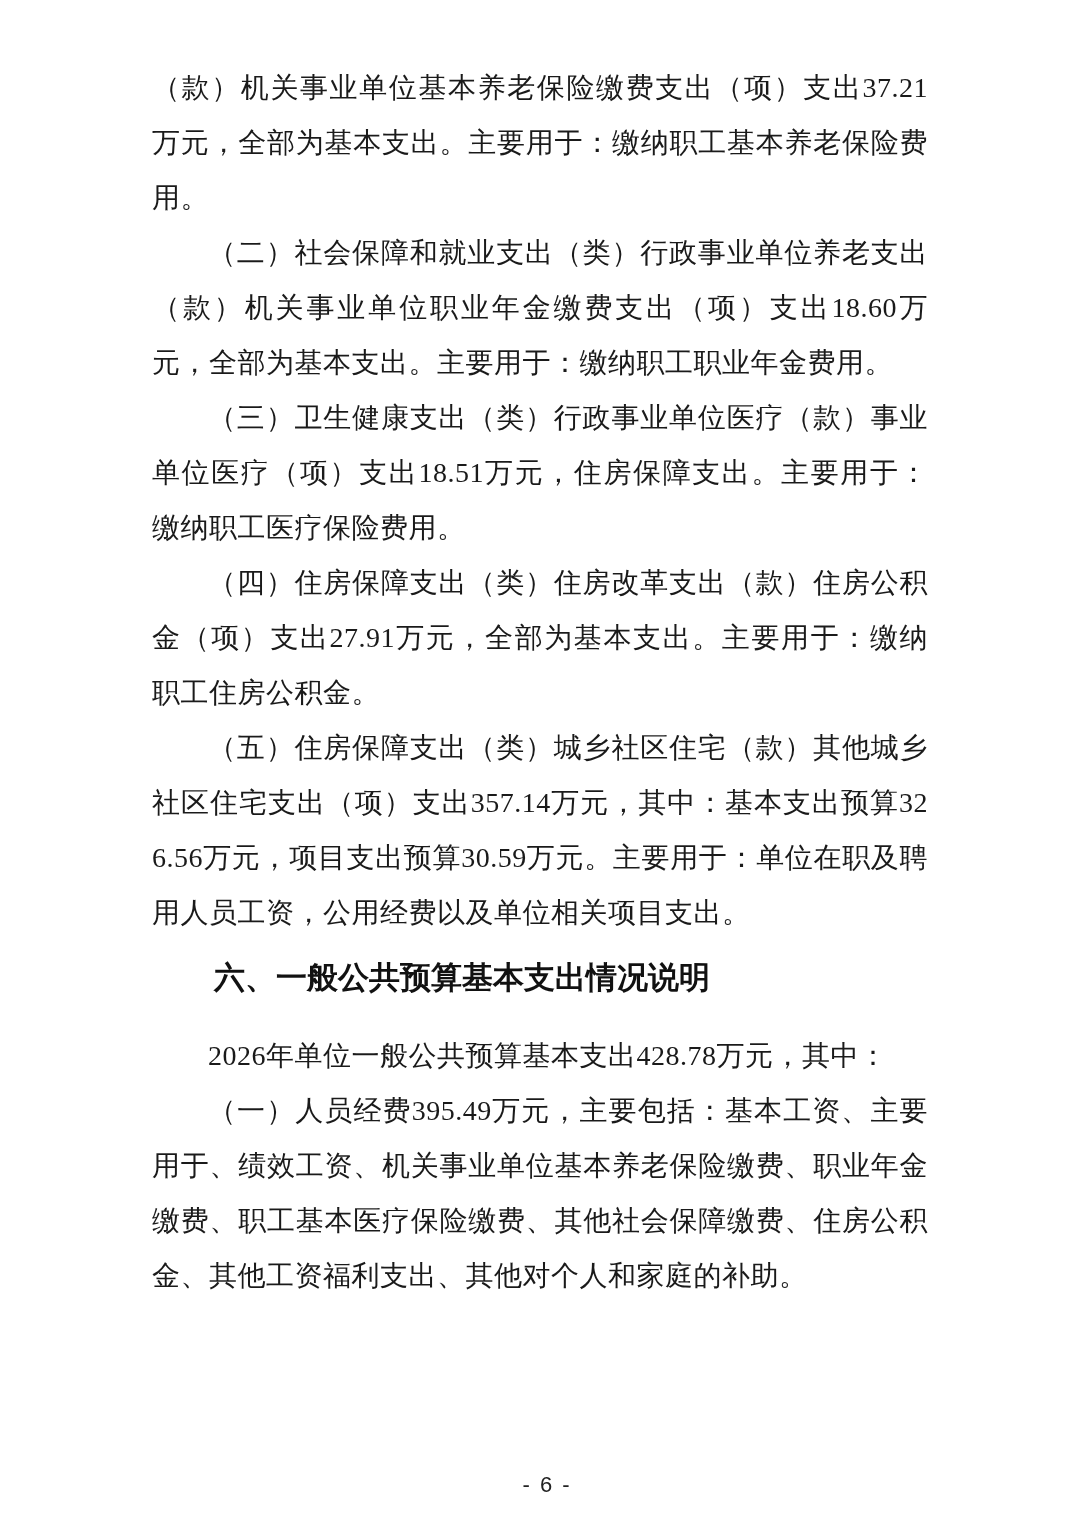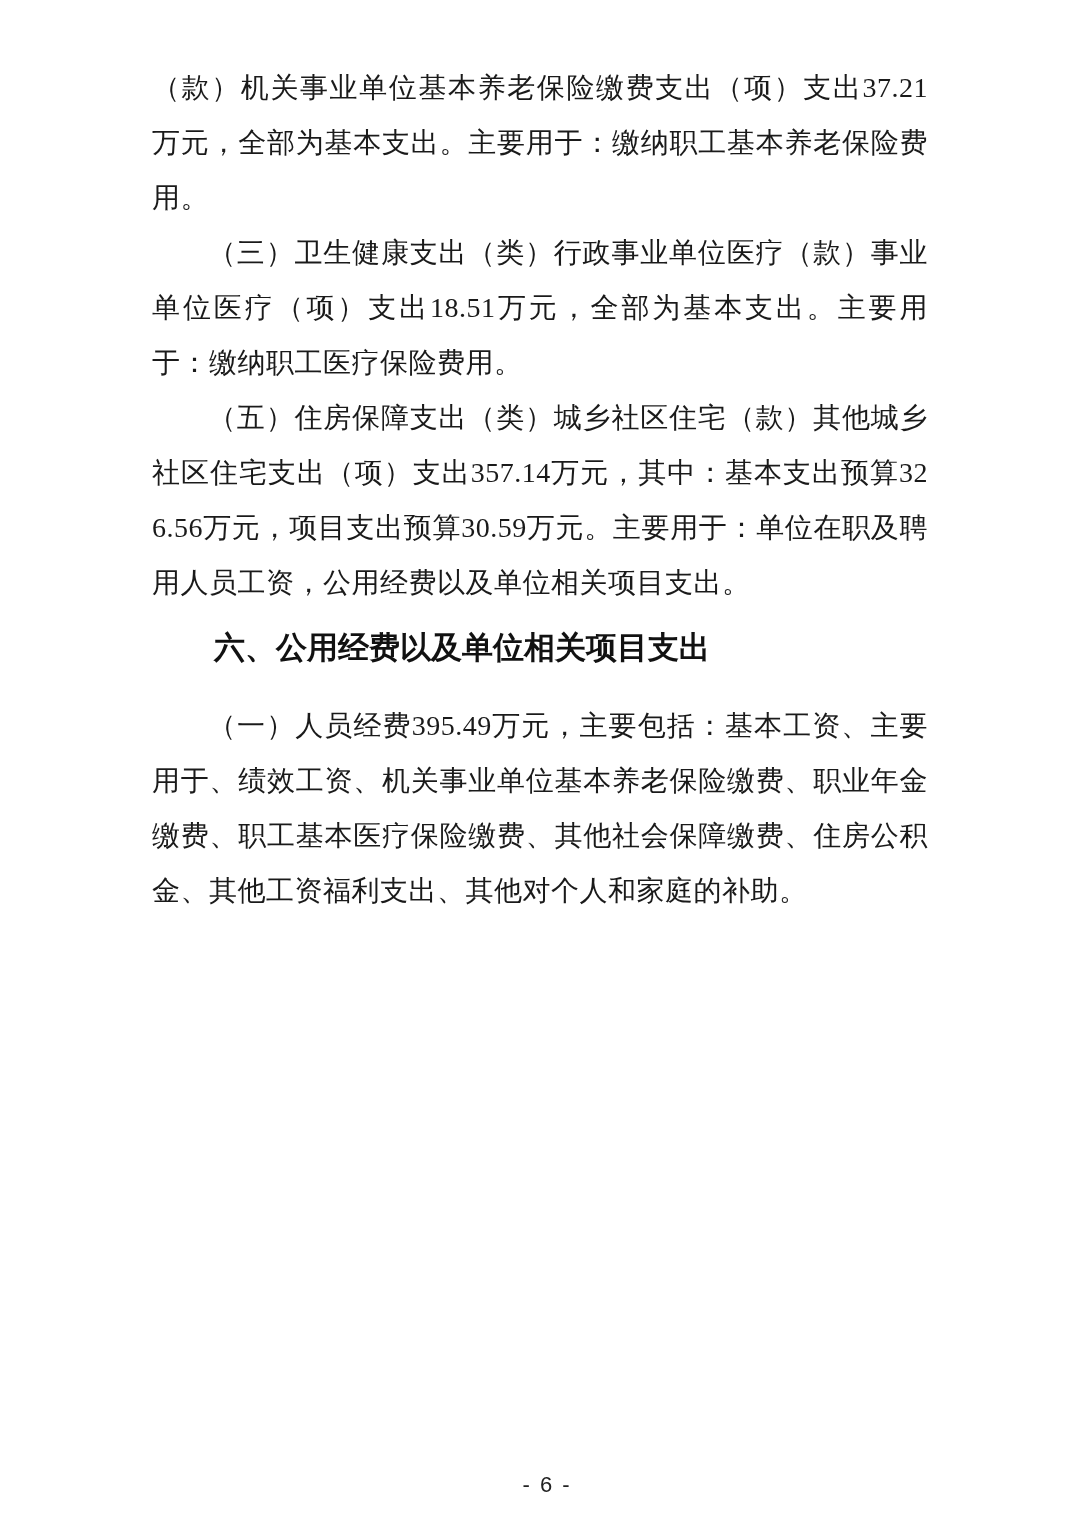--- a/index.html
+++ b/index.html
@@ -54,28 +54,31 @@
   }
 </style>
 </head>
 <body>
 
 <div class="page">
   <div class="text-block">
 
     <p class="para no-indent">（款）机关事业单位基本养老保险缴费支出（项）支出37.21万元，全部为基本支出。主要用于：缴纳职工基本养老保险费用。</p>
 
+    <p class="para">（二）社会保障和就业支出（类）行政事业单位养老支出（款）机关事业单位职业年金缴费支出（项）支出18.60万元，全部为基本支出。主要用于：缴纳职工职业年金费用。</p>
 
-    <p class="para">（三）卫生健康支出（类）行政事业单位医疗（款）事业单位医疗（项）支出18.51万元，全部为基本支出。主要用于：缴纳职工医疗保险费用。</p>
+    <p class="para">（三）卫生健康支出（类）行政事业单位医疗（款）事业单位医疗（项）支出18.51万元，住房保障支出。主要用于：缴纳职工医疗保险费用。</p>
 
+    <p class="para">（四）住房保障支出（类）住房改革支出（款）住房公积金（项）支出27.91万元，全部为基本支出。主要用于：缴纳职工住房公积金。</p>
 
     <p class="para">（五）住房保障支出（类）城乡社区住宅（款）其他城乡社区住宅支出（项）支出357.14万元，其中：基本支出预算326.56万元，项目支出预算30.59万元。主要用于：单位在职及聘用人员工资，公用经费以及单位相关项目支出。</p>
 
-    <h2 class="section-heading">六、公用经费以及单位相关项目支出</h2>
+    <h2 class="section-heading">六、一般公共预算基本支出情况说明</h2>
 
+    <p class="para">2026年单位一般公共预算基本支出428.78万元，其中：</p>
 
     <p class="para">（一）人员经费395.49万元，主要包括：基本工资、主要用于、绩效工资、机关事业单位基本养老保险缴费、职业年金缴费、职工基本医疗保险缴费、其他社会保障缴费、住房公积金、其他工资福利支出、其他对个人和家庭的补助。</p>
 
 
   </div>
 
   <div class="footer">
     <span class="page-number">- 6 -</span>
   </div>
 </div>

